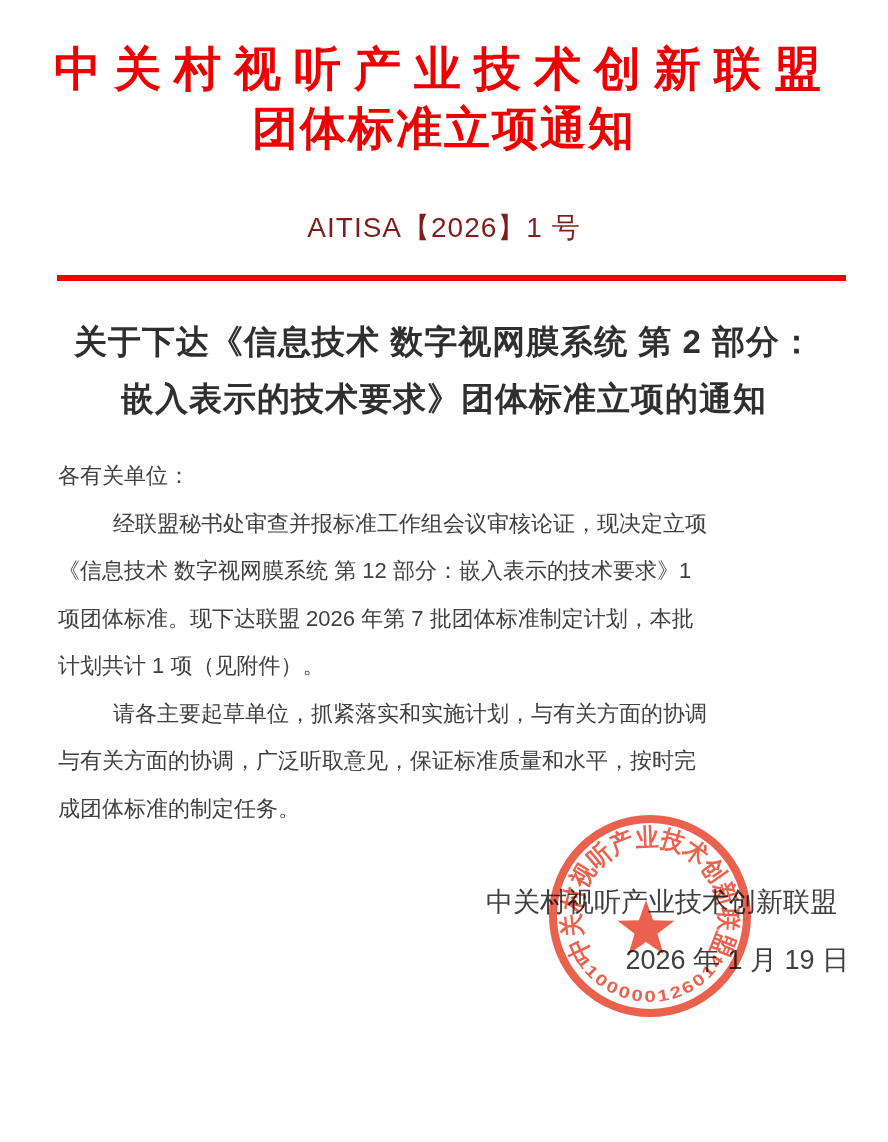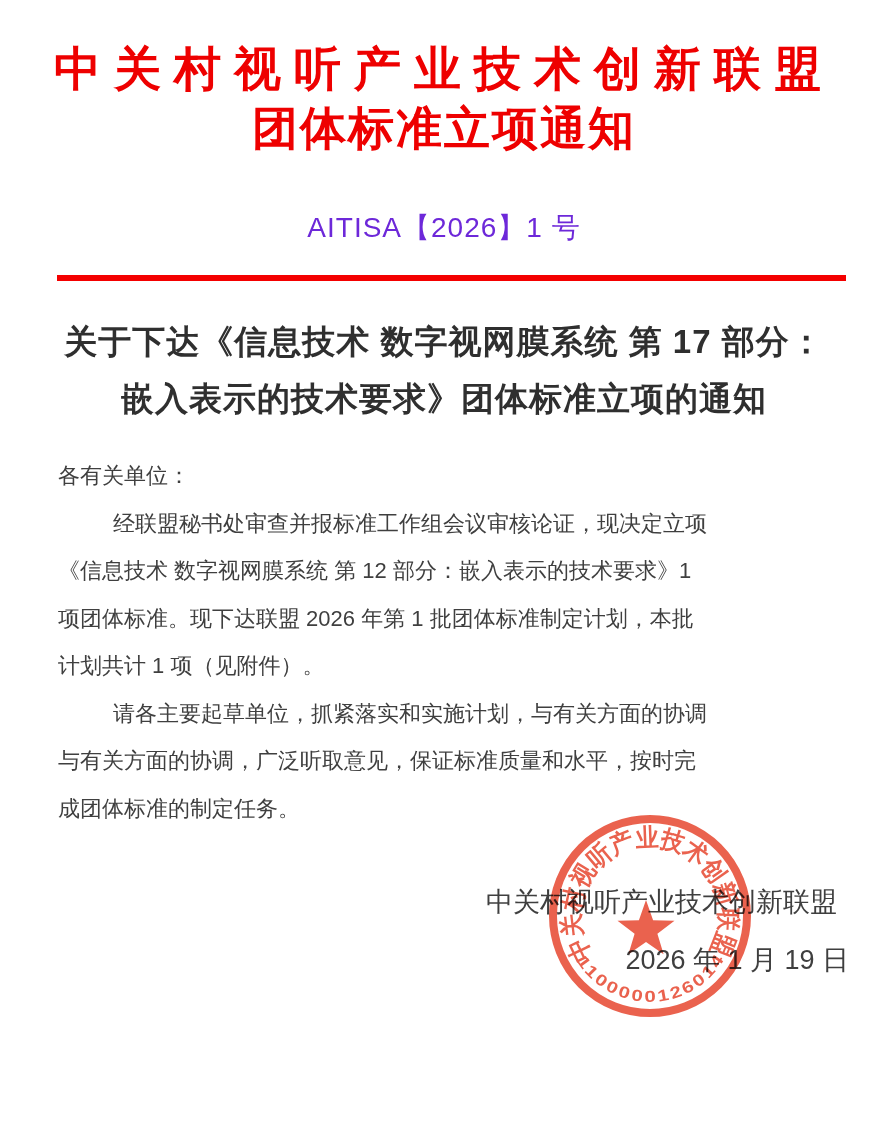--- a/index.html
+++ b/index.html
@@ -30,21 +30,21 @@
     top: 98px;
     font-size: 46px;
     letter-spacing: 2px;
   }
   .doc-number {
     position: absolute;
     top: 209px;
     left: 0; right: 0;
     text-align: center;
     font-size: 28px;
-    color: #6d28d9;
+    color: #7f1d1d;
     letter-spacing: 1px;
   }
   .red-rule {
     position: absolute;
     top: 275px;
     left: 57px;
     width: 789px;
     height: 6px;
     background: #f40000;
   }
@@ -110,30 +110,30 @@
 <div class="page">
 
   <div class="org-title line1">中关村视听产业技术创新联盟</div>
 
   <div class="org-title line2">团体标准立项通知</div>
 
   <div class="doc-number">AITISA【2026】1 号</div>
 
   <div class="red-rule"></div>
 
-  <div class="notice-title line1">关于下达《信息技术 数字视网膜系统 第 17 部分：</div>
+  <div class="notice-title line1">关于下达《信息技术 数字视网膜系统 第 2 部分：</div>
 
   <div class="notice-title line2">嵌入表示的技术要求》团体标准立项的通知</div>
 
   <div class="body-block">
     <div class="body-line">各有关单位：</div>
 
     <div class="body-line indent">经联盟秘书处审查并报标准工作组会议审核论证，现决定立项</div>
     <div class="body-line">《信息技术 数字视网膜系统 第 12 部分：嵌入表示的技术要求》1</div>
-    <div class="body-line">项团体标准。现下达联盟 2026 年第 1 批团体标准制定计划，本批</div>
+    <div class="body-line">项团体标准。现下达联盟 2026 年第 7 批团体标准制定计划，本批</div>
     <div class="body-line">计划共计 1 项（见附件）。</div>
 
     <div class="body-line indent">请各主要起草单位，抓紧落实和实施计划，与有关方面的协调</div>
     <div class="body-line">与有关方面的协调，广泛听取意见，保证标准质量和水平，按时完</div>
     <div class="body-line">成团体标准的制定任务。</div>
   </div>
 
   <div class="signature">中关村视听产业技术创新联盟</div>
 
   <div class="date-line">2026 年 1 月 19 日</div>

